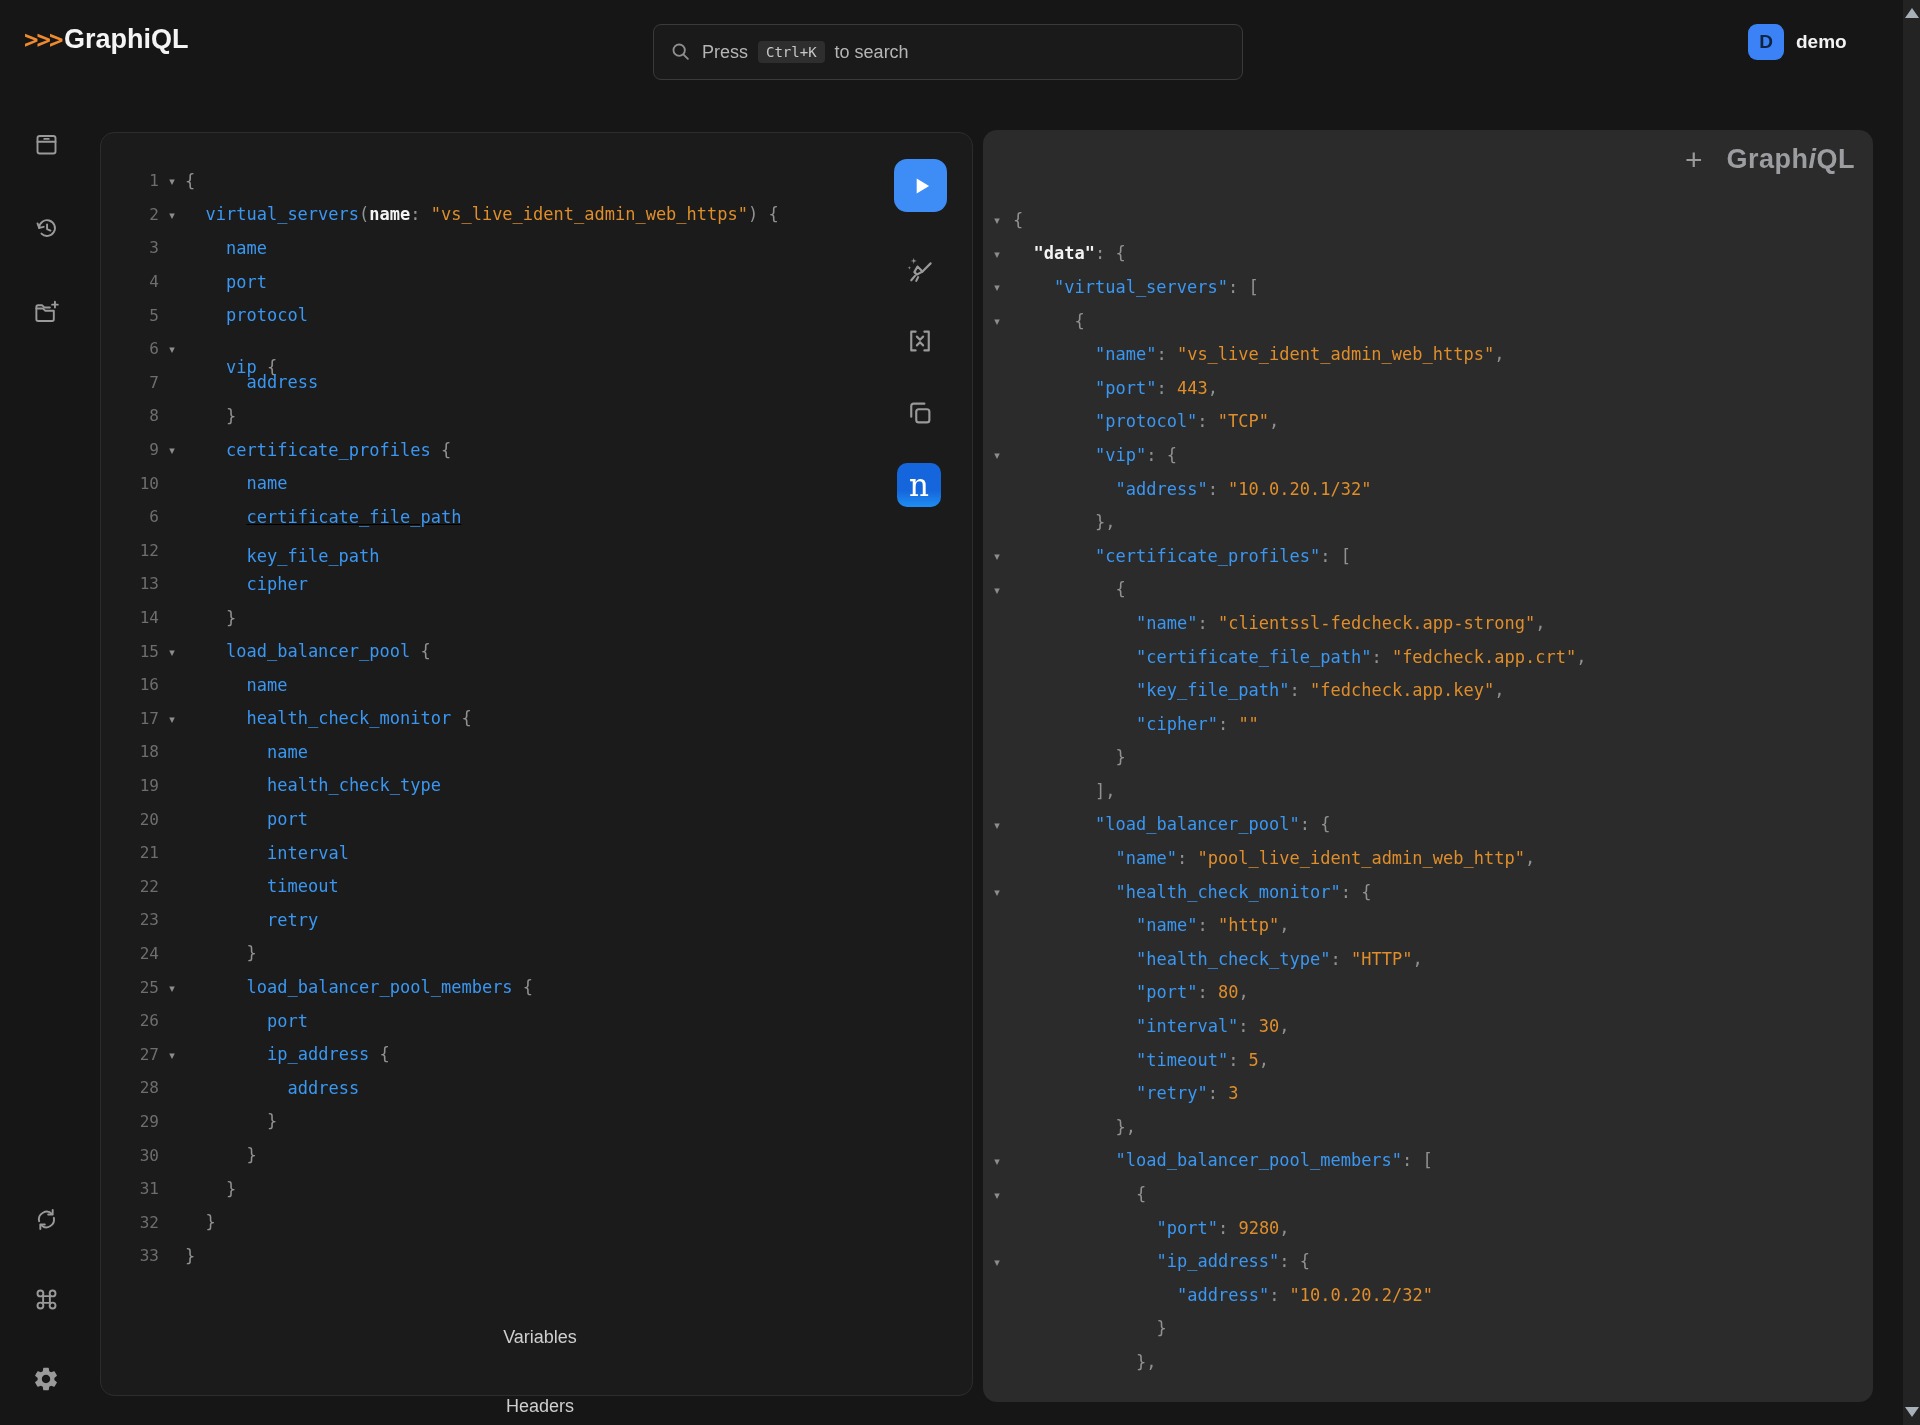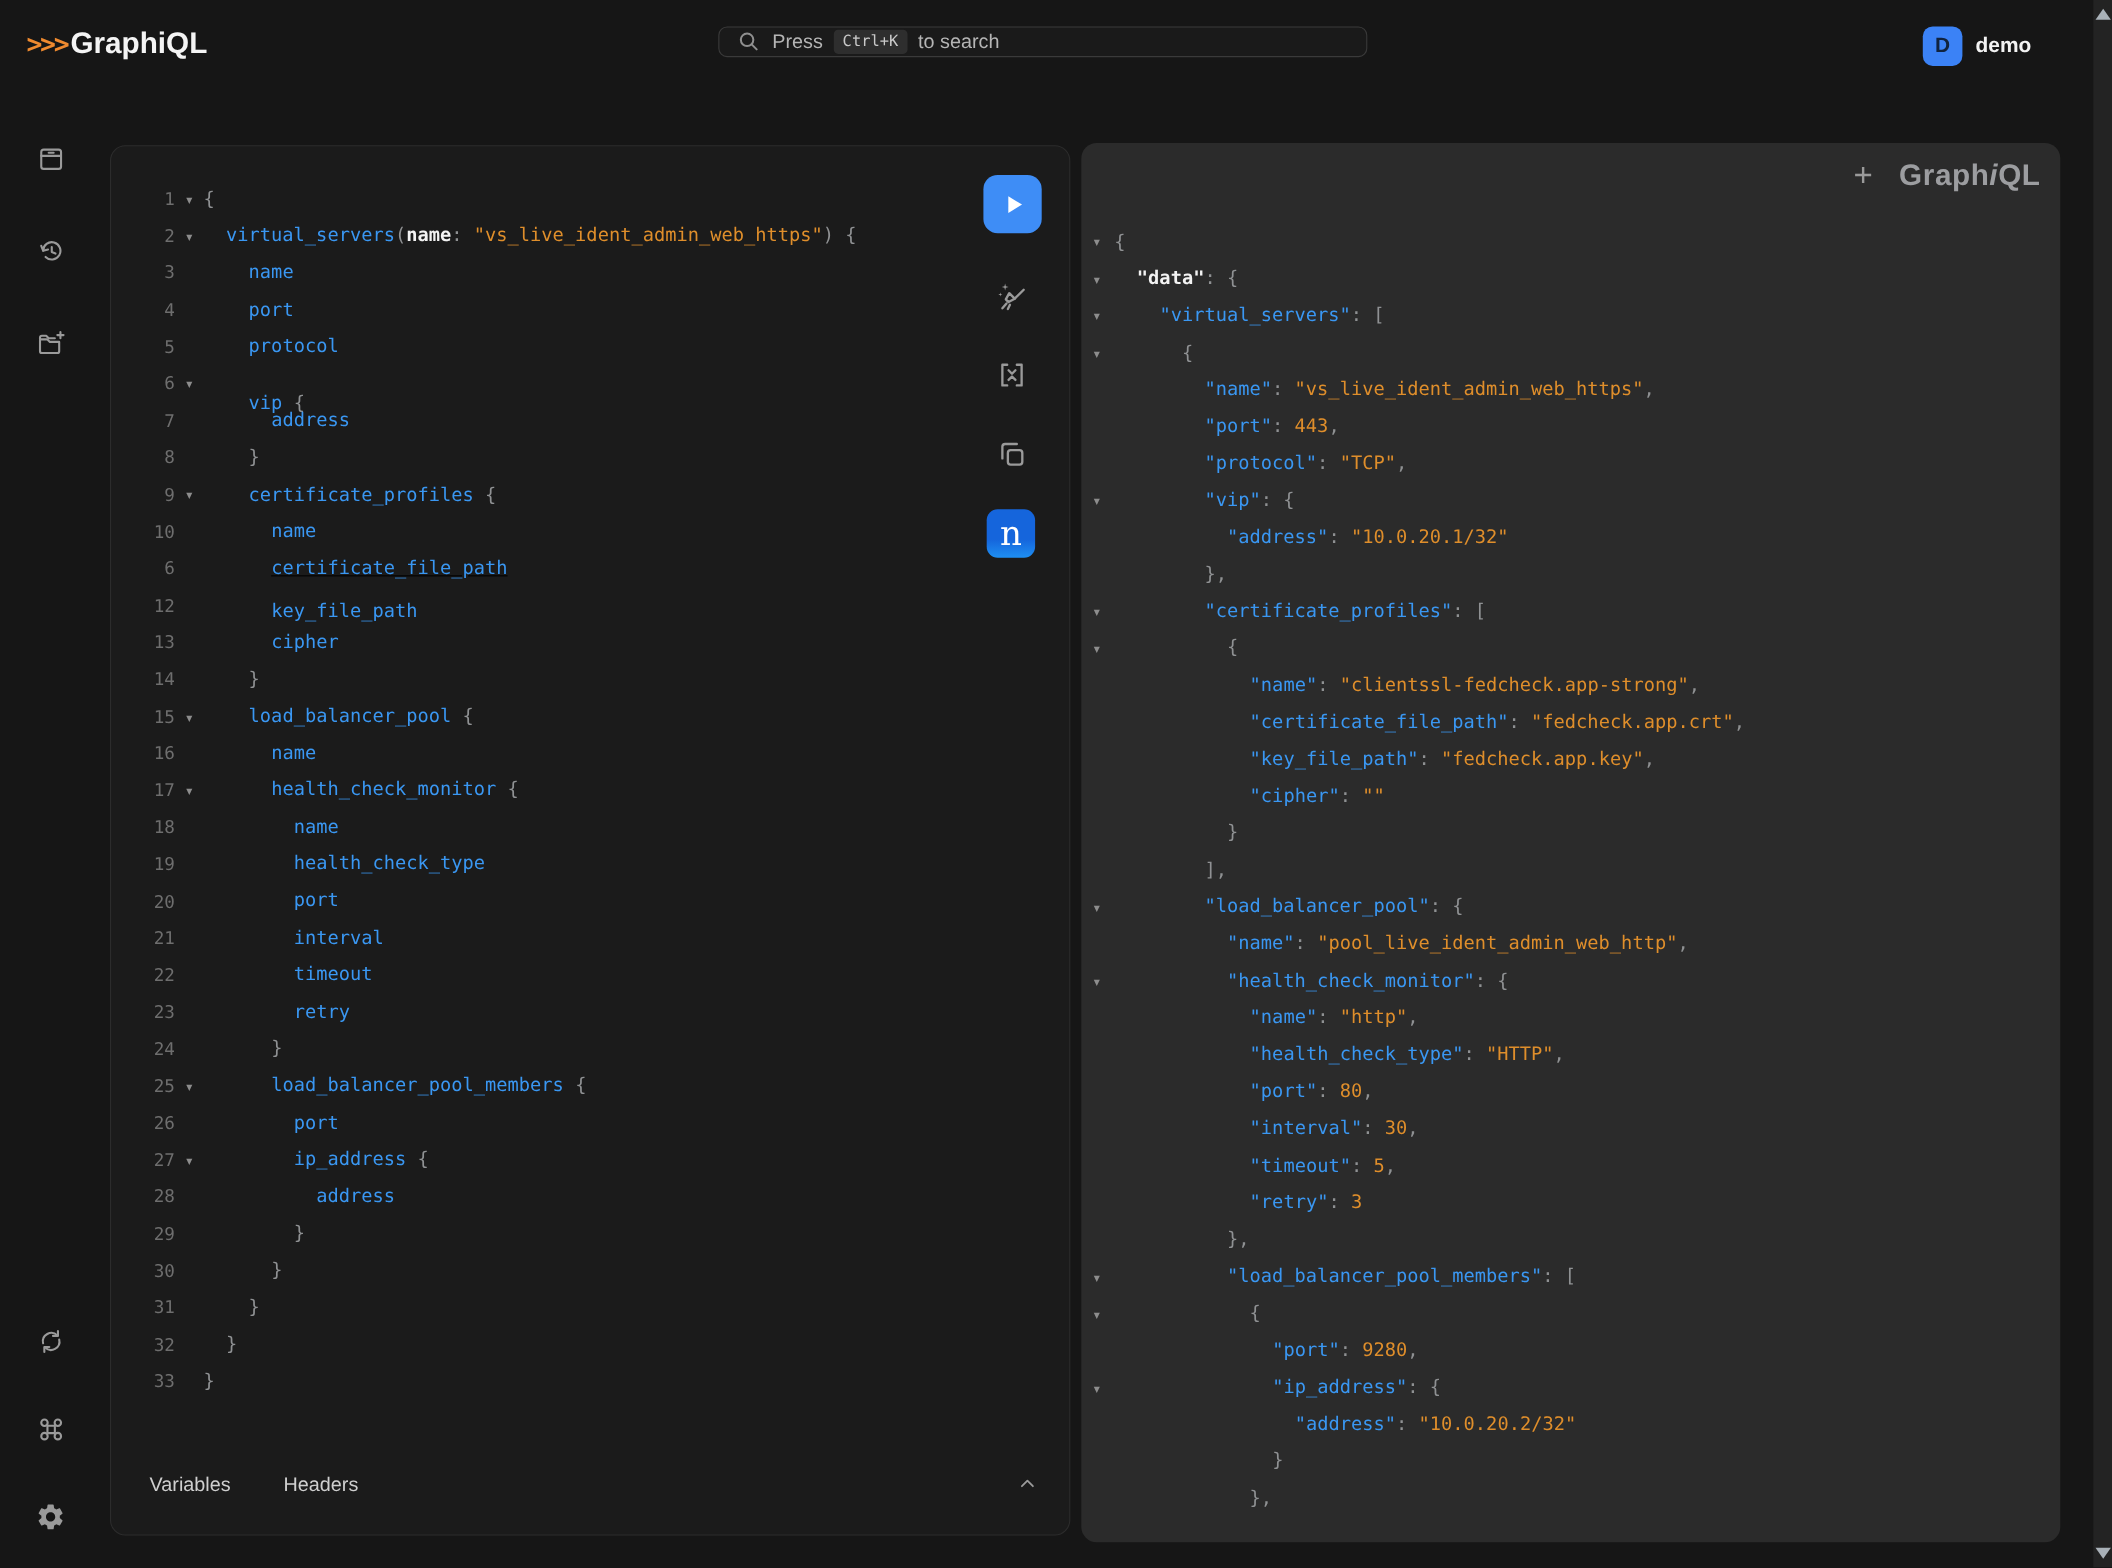--- a/index.html
+++ b/index.html
@@ -5,21 +5,21 @@
   html,body{margin:0;padding:0;}
   body{width:1920px;height:1425px;background:#161616;overflow:hidden;
        font-family:"Liberation Sans",sans-serif;position:relative;}
   #app{position:absolute;inset:0;}
 
   
   #app-header{position:absolute;top:0;left:0;width:1920px;height:86px;}
   .logo-chevrons{position:absolute;left:24px;top:26px;font-family:"DejaVu Sans Mono",monospace;
        font-size:24px;font-weight:bold;color:#ef8a2f;letter-spacing:-2px;}
   .app-title{position:absolute;left:64px;top:24px;font-size:27px;font-weight:bold;color:#f4f4f4;}
-  .search-box{position:absolute;left:653px;top:24px;width:590px;height:28px;box-sizing:border-box;
+  .search-box{position:absolute;left:653px;top:24px;width:590px;height:56px;box-sizing:border-box;
        background:#1a1a1a;border:1px solid #3a3a3a;border-radius:8px;
        display:flex;align-items:center;gap:10px;padding:0 16px;color:#b5b5b5;font-size:18px;}
   .search-kbd{font-family:"DejaVu Sans Mono",monospace;font-size:14px;color:#c9c9c9;
        background:#2e2e2e;border-radius:4px;padding:3px 8px;}
   .user-chip{position:absolute;left:1748px;top:24px;display:flex;align-items:center;gap:12px;}
   .avatar{width:36px;height:36px;border-radius:9px;background:#3b82f6;color:#10233f;
        font-weight:bold;font-size:19px;display:flex;align-items:center;justify-content:center;}
   .user-name{color:#f2f2f2;font-weight:bold;font-size:19px;}
 
   
@@ -56,21 +56,21 @@
        align-items:center;justify-content:center;cursor:pointer;}
   .tool-icn svg{stroke:#9a9a9a;fill:none;stroke-width:1.7;stroke-linecap:round;stroke-linejoin:round;}
   #btn-prettify{top:119px;} #btn-merge{top:191px;} #btn-copy{top:263px;}
   .n-badge{position:absolute;right:31px;top:330px;width:44px;height:44px;border-radius:10px;
        background:linear-gradient(180deg,#1565dc 0%,#1565dc 62%,#1e8ff2 100%);
        display:flex;align-items:center;justify-content:center;cursor:pointer;
        color:#ffffff;font-family:"DejaVu Serif",serif;font-size:31px;line-height:1;}
 
   
   .efooter{position:absolute;left:35px;right:28px;bottom:24px;height:44px;
-       display:flex;align-items:center;gap:48px;}
+       display:flex;align-items:center;gap:48px;flex-direction:column;}
   .etab{color:#cfcfcf;font-size:18px;cursor:pointer;}
   .collapse-btn{margin-left:auto;cursor:pointer;display:flex;align-items:center;}
   .collapse-btn svg{stroke:#9a9a9a;fill:none;stroke-width:2;stroke-linecap:round;stroke-linejoin:round;}
 
   
   #response-panel{position:absolute;left:983px;top:130px;width:890px;height:1272px;box-sizing:border-box;
        background:#2b2b2b;border-radius:14px;overflow:hidden;}
   .rheader{position:absolute;top:14px;right:18px;display:flex;align-items:center;gap:24px;}
   .add-tab{color:#9a9a9a;font-size:30px;font-weight:300;cursor:pointer;line-height:1;}
   .wordmark{color:#9c9da0;font-size:27px;font-weight:bold;letter-spacing:0.5px;}

